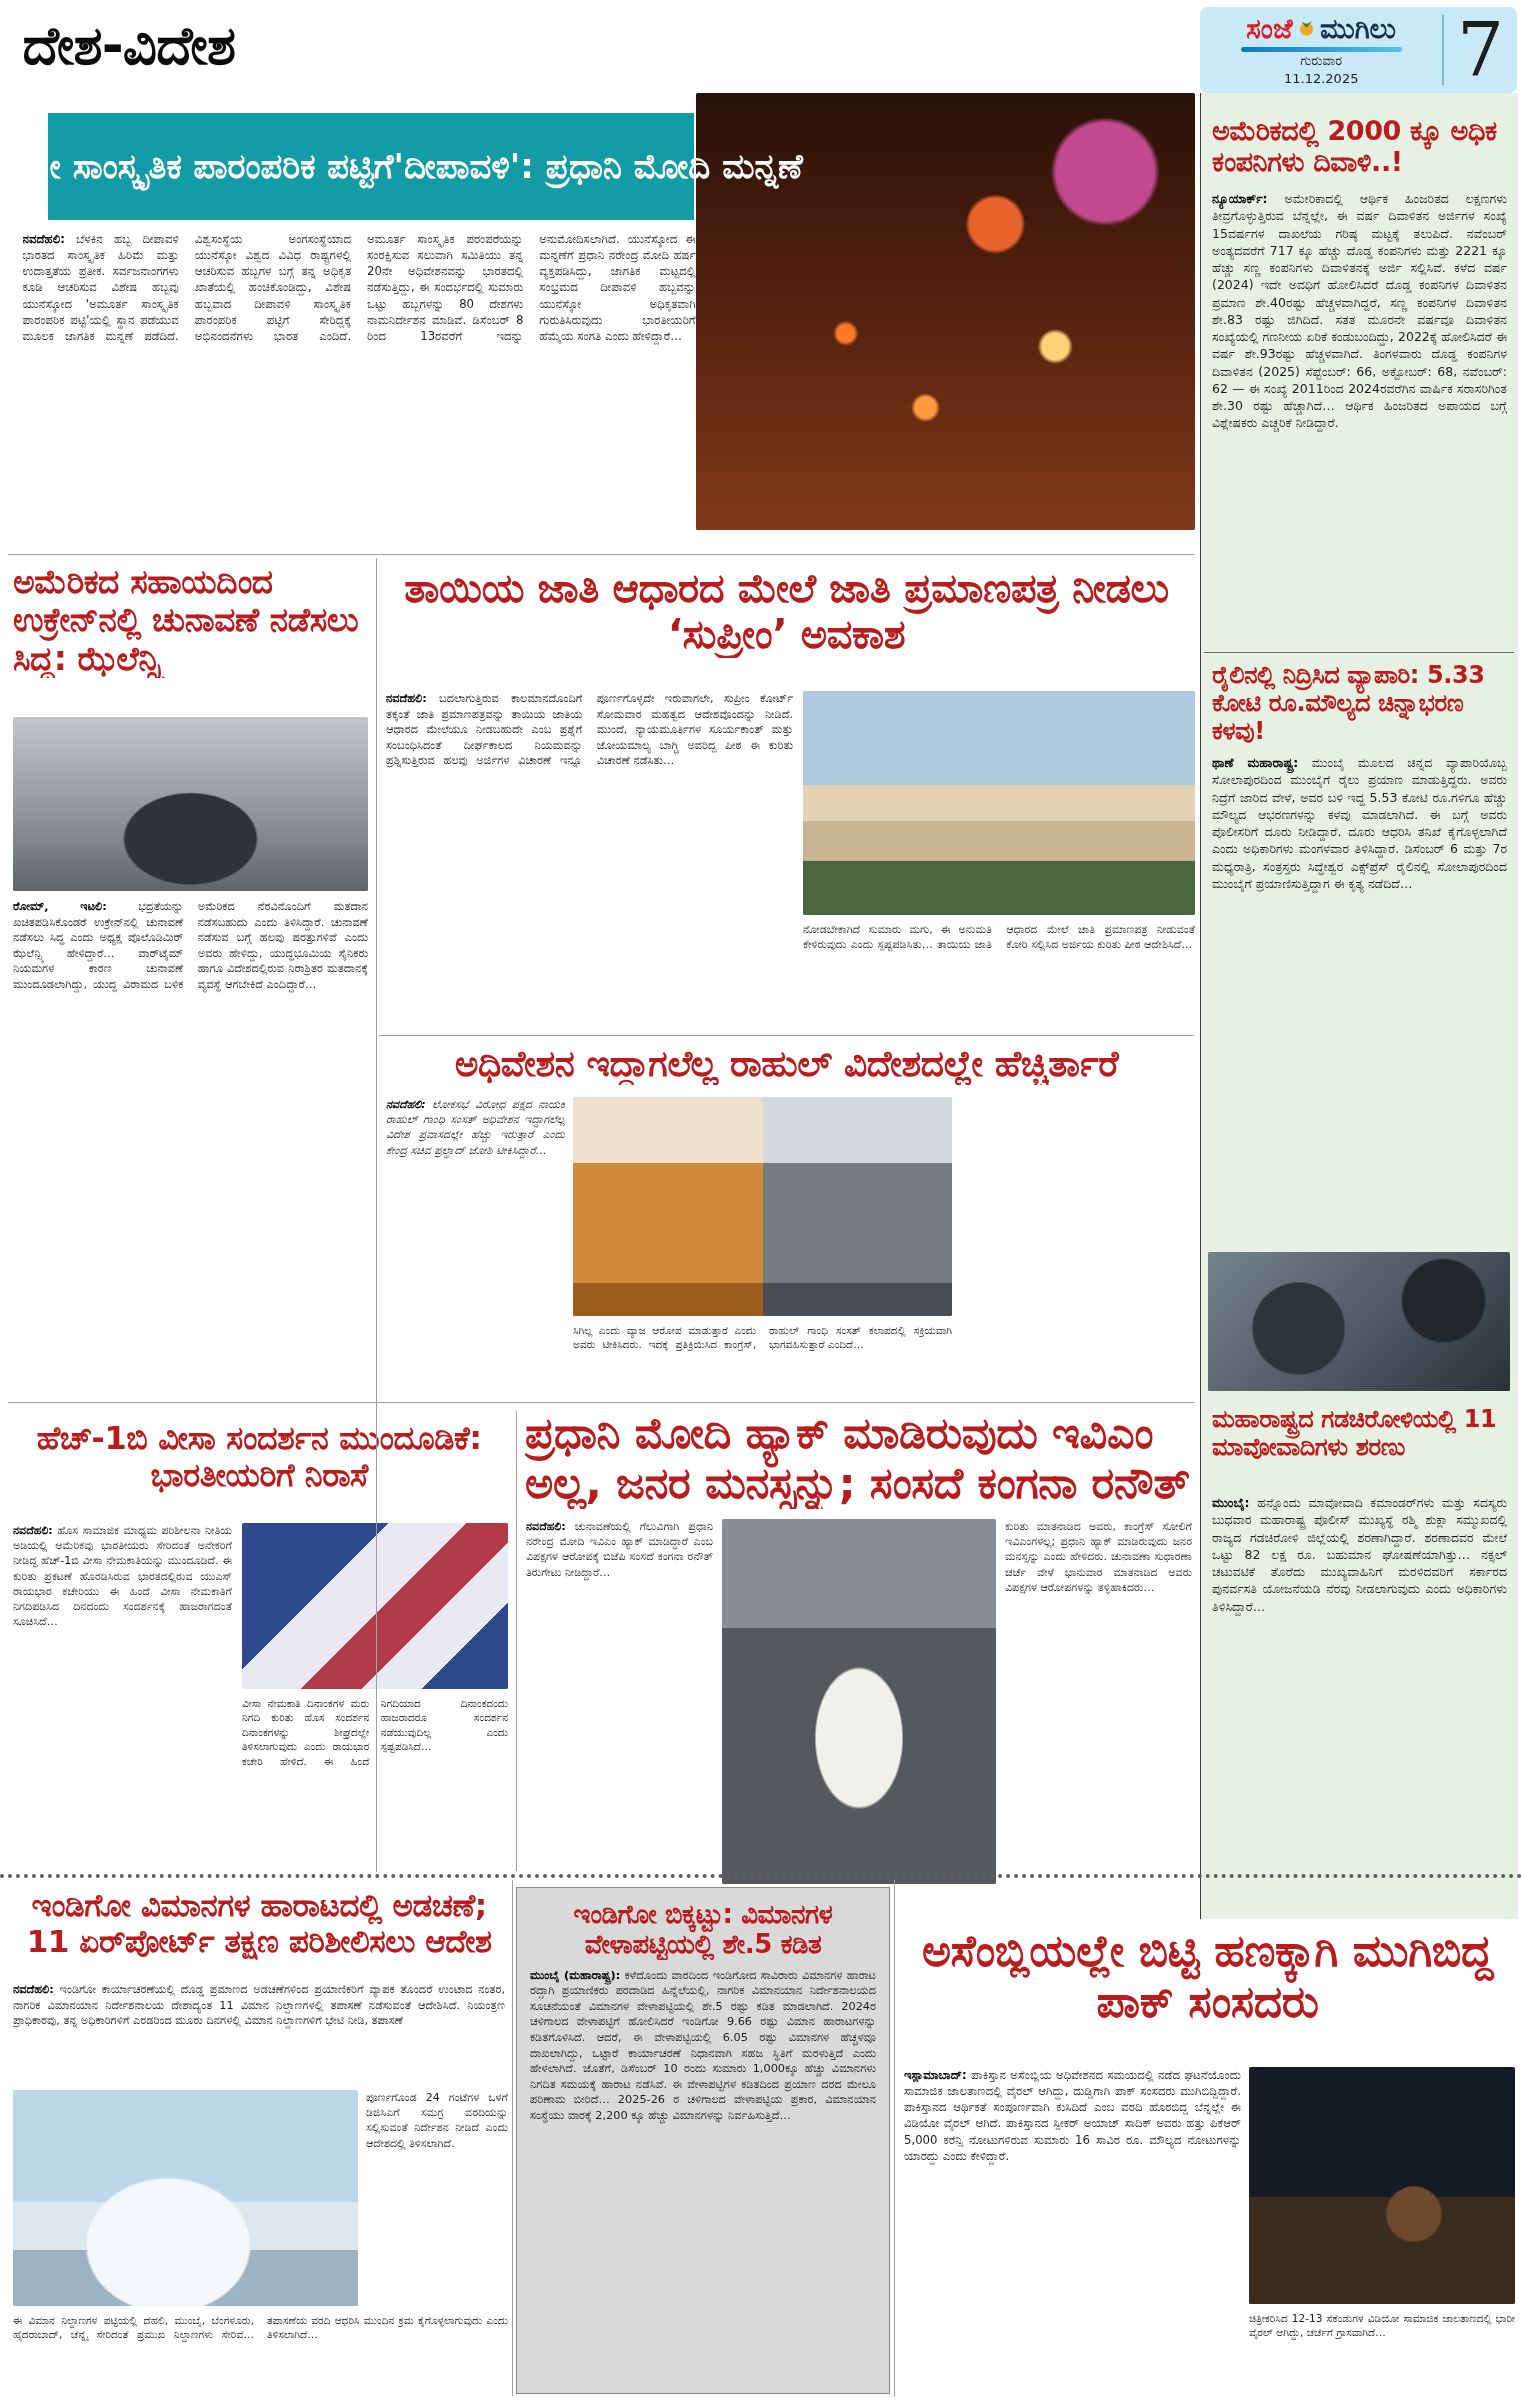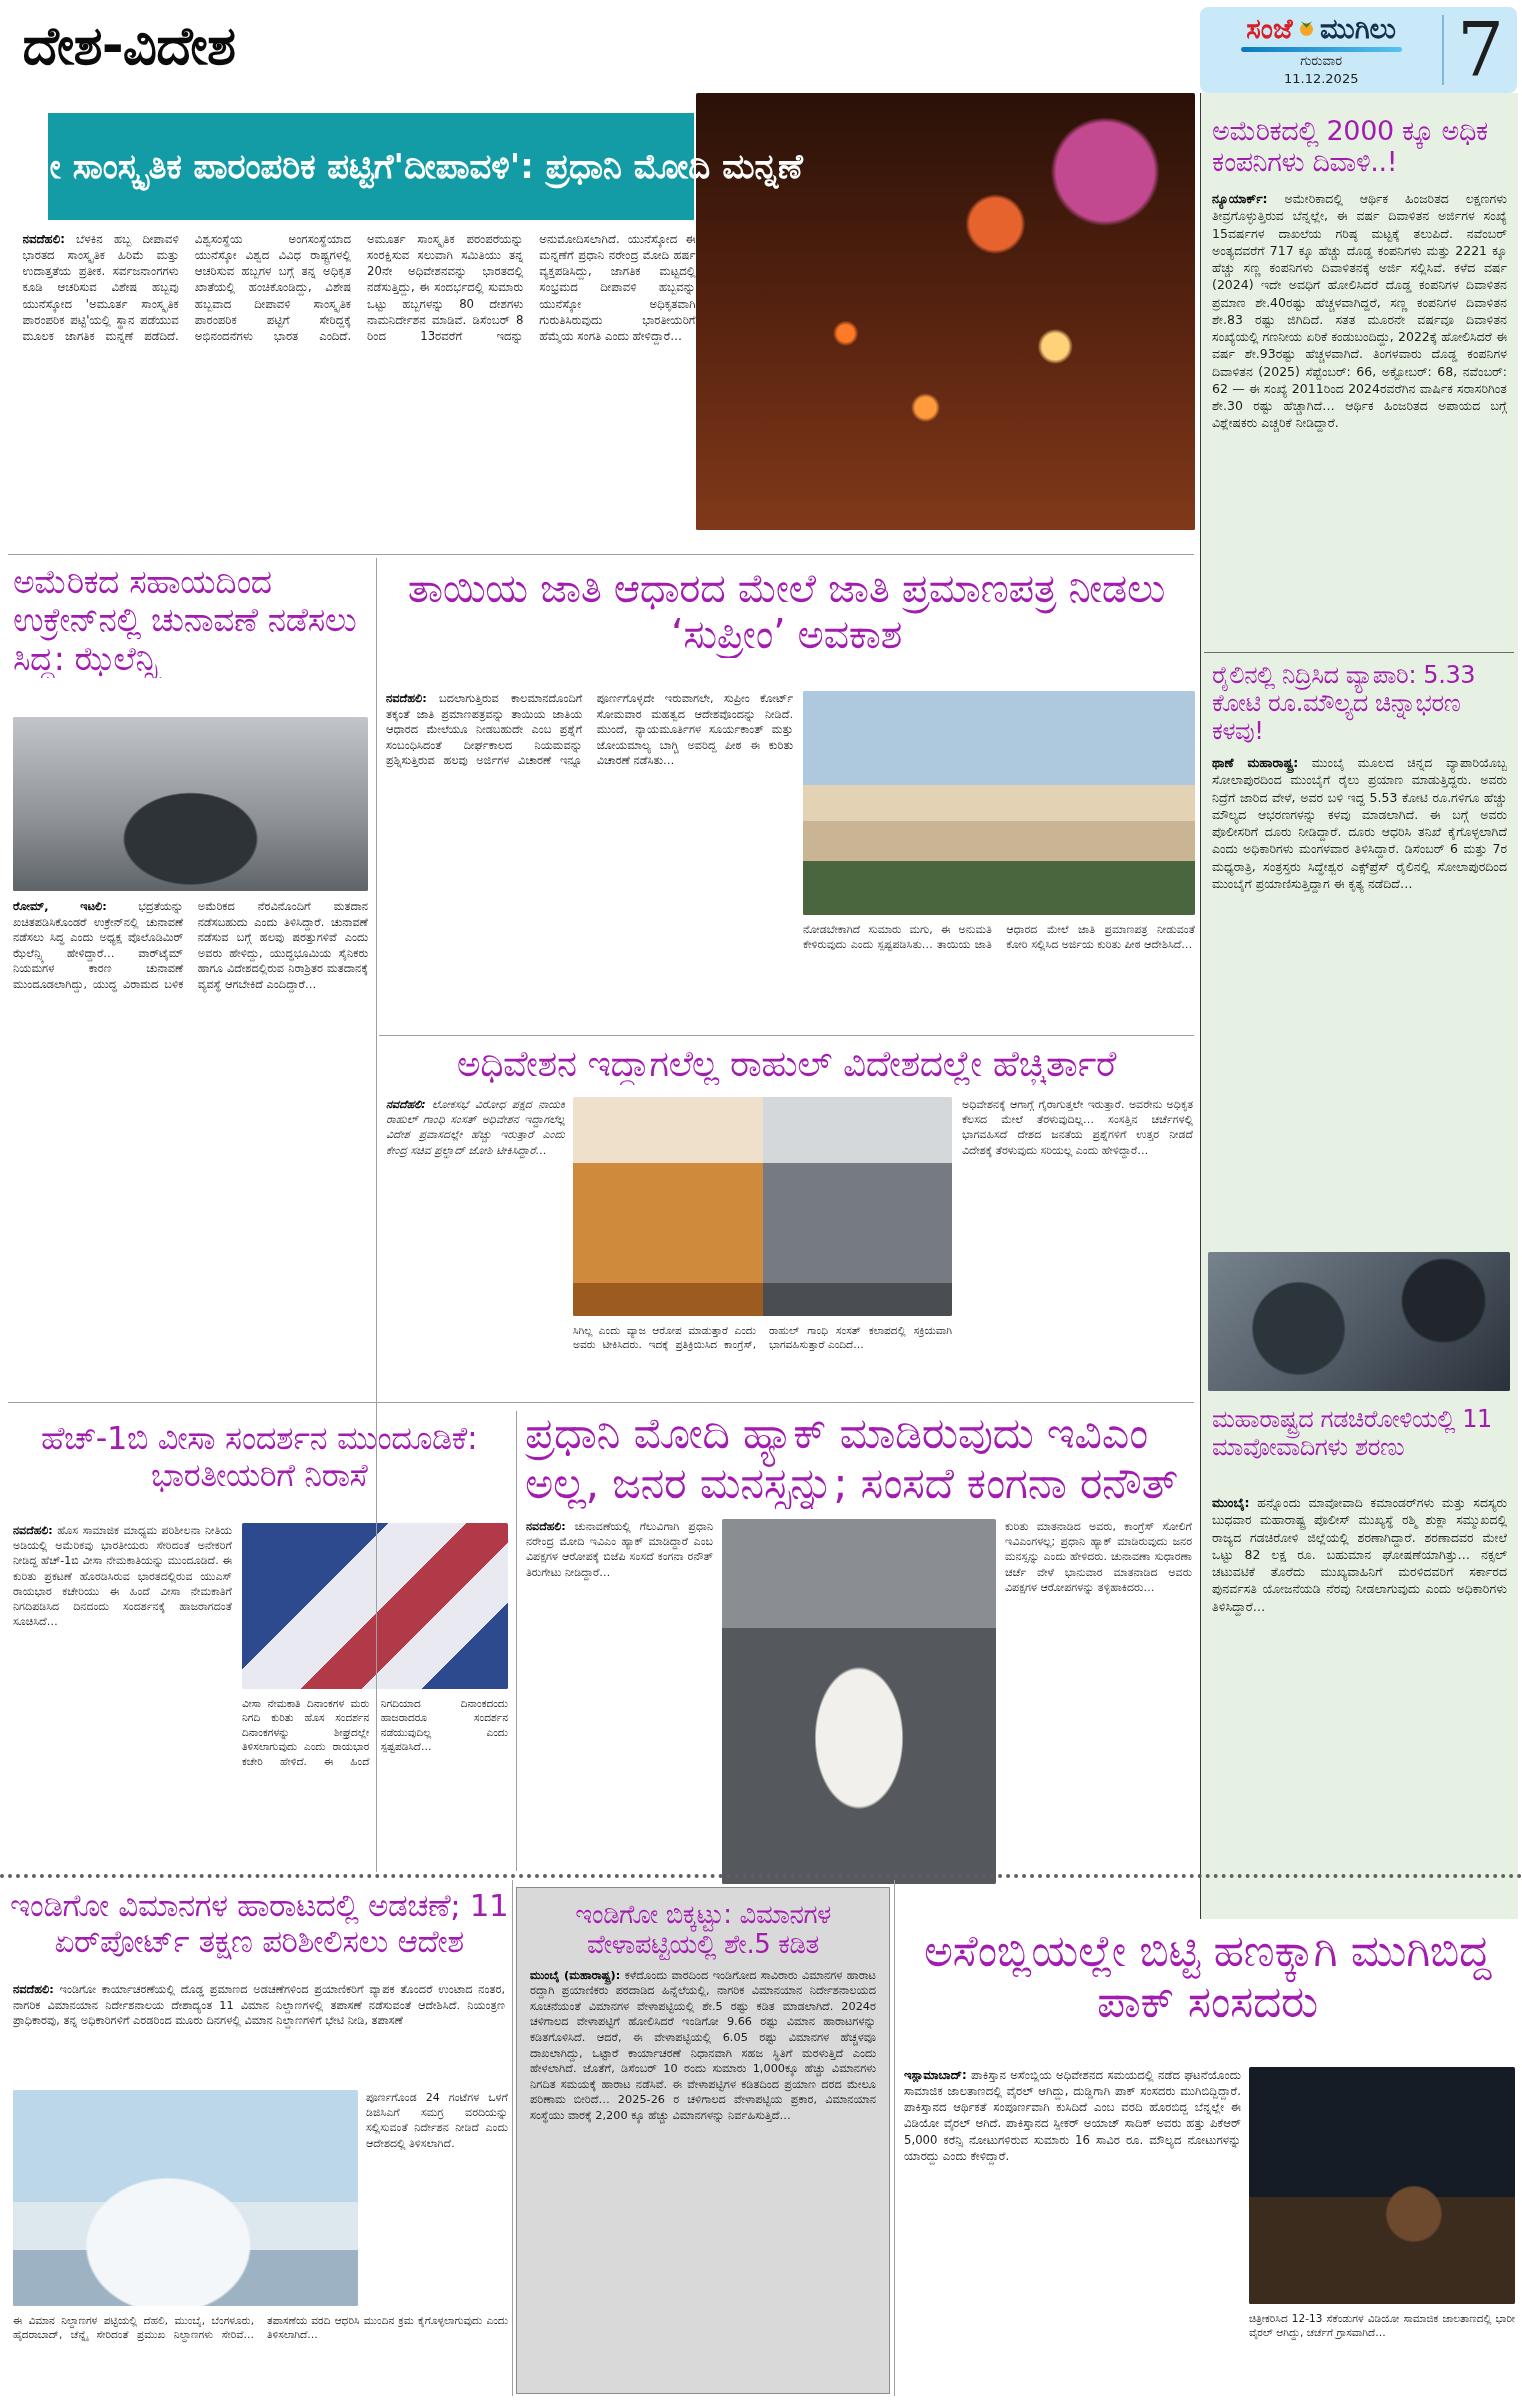--- a/index.html
+++ b/index.html
@@ -1,21 +1,21 @@
 <!DOCTYPE html>
 <html style="font-size:13px"><head>
 <meta charset="utf-8">
 <style>
   html,body{margin:0;padding:0;background:#ffffff;}
   #page{position:relative;width:1523px;height:2401px;background:#ffffff;overflow:hidden;
         font-family:"DejaVu Sans",sans-serif;color:#1c1c1c;}
   .abs{position:absolute;}
   .just{text-align:justify;line-height:1.38;color:#1d1d1d;overflow:hidden;}
   .dl{font-weight:bold;color:#000;}
-  .hl{font-weight:normal;color:#a21caf;line-height:1.16;letter-spacing:-0.4px;overflow:hidden;}
+  .hl{font-weight:bold;color:#b91c1c;line-height:1.16;letter-spacing:-0.4px;overflow:hidden;}
   .center{text-align:center;}
   .vrule{position:absolute;width:0.8px;background:#9f9f9f;}
   .hrule{position:absolute;height:0.8px;background:#9f9f9f;}
   .photo{position:absolute;overflow:hidden;border-radius:1.6px;}
   
   #section-title{left:22.6px;top:14.5px;font-size:53px;font-weight:bold;color:#0b0b0b;letter-spacing:-0.8px;}
   #logo-box{left:1200px;top:6.5px;width:317px;height:86px;background:#c9e9f8;border-radius:8px;
             display:flex;align-items:stretch;}
   #logo-left{flex:1;display:flex;flex-direction:column;align-items:center;justify-content:center;gap:1.6px;}
   #logo-row{display:flex;align-items:center;gap:3.2px;font-size:27.4px;font-weight:bold;}
@@ -156,23 +156,20 @@
     <b class="dl">ನವದೆಹಲಿ:</b>
     <span>ಲೋಕಸಭೆ ವಿರೋಧ ಪಕ್ಷದ ನಾಯಕ ರಾಹುಲ್ ಗಾಂಧಿ ಸಂಸತ್ ಅಧಿವೇಶನ ಇದ್ದಾಗಲೆಲ್ಲ ವಿದೇಶ ಪ್ರವಾಸದಲ್ಲೇ ಹೆಚ್ಚು ಇರುತ್ತಾರೆ ಎಂದು ಕೇಂದ್ರ ಸಚಿವ ಪ್ರಲ್ಹಾದ್ ಜೋಶಿ ಟೀಕಿಸಿದ್ದಾರೆ…</span>
   </div>
   <div class="photo pair" style="left:573px;top:1097px;width:379px;height:219px;">
     <div class="pair-left"></div>
     <div class="pair-right"></div>
   </div>
   <div class="abs just" style="left:573px;top:1323px;width:379px;height:71px;column-count:2;column-gap:13px;font-size:10.5px;">
     <span>ಸಿಗಿಲ್ಲ ಎಂದು ವ್ಯಾಜ ಆರೋಪ ಮಾಡುತ್ತಾರೆ ಎಂದು ಅವರು ಟೀಕಿಸಿದರು. ಇದಕ್ಕೆ ಪ್ರತಿಕ್ರಿಯಿಸಿದ ಕಾಂಗ್ರೆಸ್, ರಾಹುಲ್ ಗಾಂಧಿ ಸಂಸತ್ ಕಲಾಪದಲ್ಲಿ ಸಕ್ರಿಯವಾಗಿ ಭಾಗವಹಿಸುತ್ತಾರೆ ಎಂದಿದೆ…</span>
   </div>
-  <div class="abs just" style="left:962px;top:1097px;width:231px;height:297px;column-count:1;font-size:11px;">
-    <span>ಅಧಿವೇಶನಕ್ಕೆ ಆಗಾಗ್ಗೆ ಗೈರಾಗುತ್ತಲೇ ಇರುತ್ತಾರೆ. ಅವರೇನು ಅಧಿಕೃತ ಕೆಲಸದ ಮೇಲೆ ತೆರಳುವುದಿಲ್ಲ… ಸಂಸತ್ತಿನ ಚರ್ಚೆಗಳಲ್ಲಿ ಭಾಗವಹಿಸದೆ ದೇಶದ ಜನತೆಯ ಪ್ರಶ್ನೆಗಳಿಗೆ ಉತ್ತರ ನೀಡದೆ ವಿದೇಶಕ್ಕೆ ತೆರಳುವುದು ಸರಿಯಲ್ಲ ಎಂದು ಹೇಳಿದ್ದಾರೆ…</span>
-  </div>
 
   <div class="hrule" style="left:8px;top:1402px;width:1186px;"></div>
   <div class="abs hl center" style="left:9.7px;top:1420px;width:499px;font-size:32px;">ಹೆಚ್-1ಬಿ ವೀಸಾ ಸಂದರ್ಶನ ಮುಂದೂಡಿಕೆ: ಭಾರತೀಯರಿಗೆ ನಿರಾಸೆ</div>
   <div class="abs just" style="left:13px;top:1523px;width:219px;height:339px;font-size:11px;">
     <b class="dl">ನವದೆಹಲಿ:</b>
     <span>ಹೊಸ ಸಾಮಾಜಿಕ ಮಾಧ್ಯಮ ಪರಿಶೀಲನಾ ನೀತಿಯ ಅಡಿಯಲ್ಲಿ ಅಮೆರಿಕವು ಭಾರತೀಯರು ಸೇರಿದಂತೆ ಅನೇಕರಿಗೆ ನೀಡಿದ್ದ ಹೆಚ್-1ಬಿ ವೀಸಾ ನೇಮಕಾತಿಯನ್ನು ಮುಂದೂಡಿದೆ. ಈ ಕುರಿತು ಪ್ರಕಟಣೆ ಹೊರಡಿಸಿರುವ ಭಾರತದಲ್ಲಿರುವ ಯುಎಸ್ ರಾಯಭಾರ ಕಚೇರಿಯು ಈ ಹಿಂದೆ ವೀಸಾ ನೇಮಕಾತಿಗೆ ನಿಗದಿಪಡಿಸಿದ ದಿನದಂದು ಸಂದರ್ಶನಕ್ಕೆ ಹಾಜರಾಗದಂತೆ ಸೂಚಿಸಿದೆ…</span>
   </div>
   <div class="photo h1bimg" style="left:242px;top:1523px;width:266px;height:166px;"></div>
   <div class="abs just" style="left:242px;top:1696px;width:266px;height:166px;column-count:2;column-gap:11.3px;font-size:10.5px;">
     <span>ವೀಸಾ ನೇಮಕಾತಿ ದಿನಾಂಕಗಳ ಮರು ನಿಗದಿ ಕುರಿತು ಹೊಸ ಸಂದರ್ಶನ ದಿನಾಂಕಗಳನ್ನು ಶೀಘ್ರದಲ್ಲೇ ತಿಳಿಸಲಾಗುವುದು ಎಂದು ರಾಯಭಾರ ಕಚೇರಿ ಹೇಳಿದೆ. ಈ ಹಿಂದೆ ನಿಗದಿಯಾದ ದಿನಾಂಕದಂದು ಹಾಜರಾದರೂ ಸಂದರ್ಶನ ನಡೆಯುವುದಿಲ್ಲ ಎಂದು ಸ್ಪಷ್ಟಪಡಿಸಿದೆ…</span>

